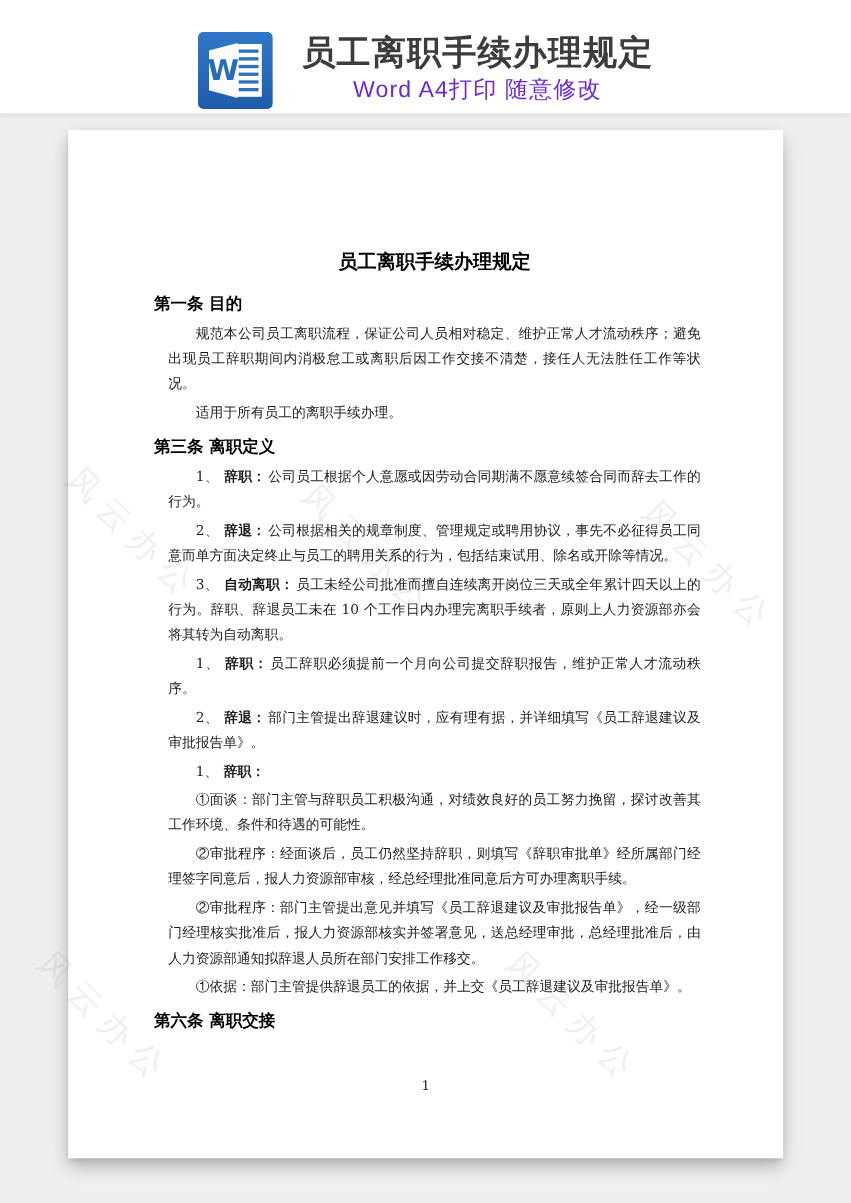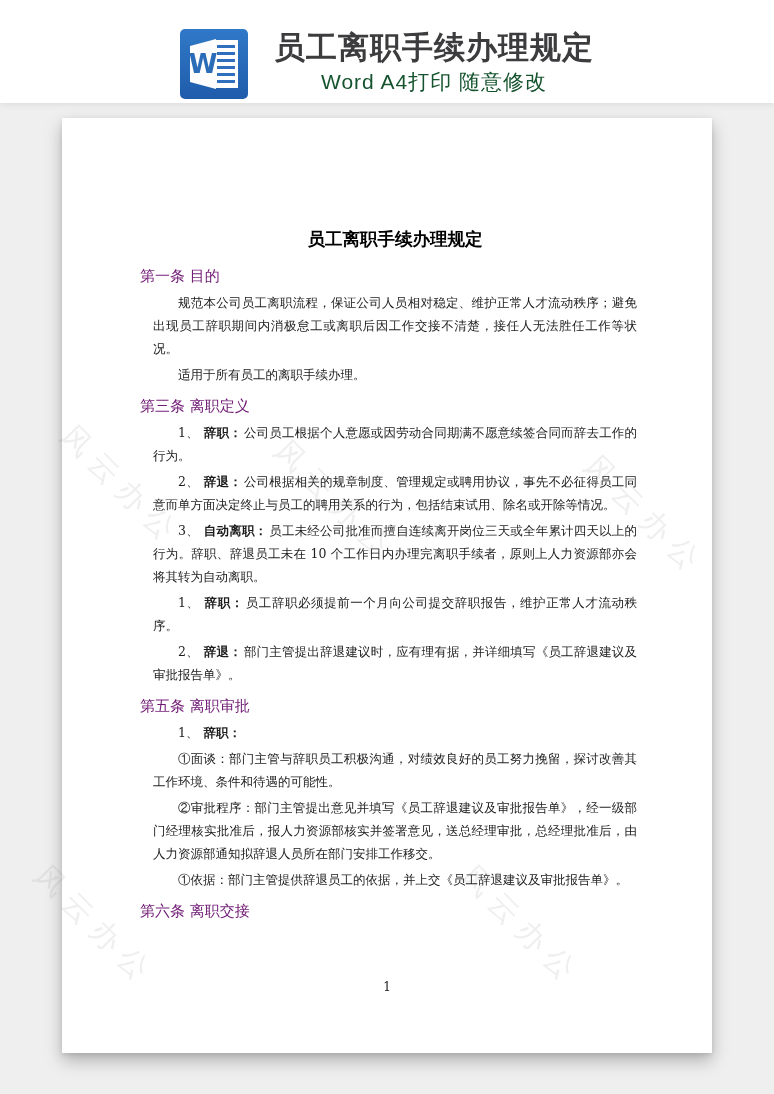--- a/index.html
+++ b/index.html
@@ -19,41 +19,41 @@
     z-index:3;
   }
   .header-inner{display:flex;gap:26px;margin-top:29px;}
   .word-logo{width:68px;height:70px;flex:0 0 auto;}
   .header-text{display:flex;flex-direction:column;align-items:center;}
   .site-title{
     font-size:31px;font-weight:bold;color:#3c3c3e;line-height:37px;
     letter-spacing:1px;white-space:nowrap;
   }
   .site-subtitle{
-    font-size:21px;color:#14532d;line-height:26px;margin-top:3px;
+    font-size:21px;color:#6d28d9;line-height:26px;margin-top:3px;
     letter-spacing:1px;white-space:nowrap;
   }
   
   .a4-page{
     position:absolute;left:62px;top:118px;width:650px;height:935px;
     background:#ffffff;
     box-shadow:0 8px 16px rgba(0,0,0,0.25), 0 2px 5px rgba(0,0,0,0.10);
     box-sizing:border-box;
     padding:108px 62px 0 78px;
     font-family:"DejaVu Serif","Liberation Serif",serif;
     color:#1c1c1c;
     z-index:1;
   }
   .doc-content{position:relative;z-index:2;}
   .doc-title{
     font-size:17.5px;font-weight:bold;text-align:center;color:#000;
     line-height:26px;margin:0 0 12px 0;
   }
   .doc-heading{
-    font-size:15px;font-weight:normal;color:#701a75;
+    font-size:15px;font-weight:bold;color:#000000;
     line-height:24px;margin:8px 0 2px 0;
   }
   .doc-para{
     font-size:12.5px;line-height:23px;margin:3px 13px;
     text-indent:2em;text-align:justify;
   }
   .item-num{margin-right:5px;}
   .item-label{font-weight:bold;margin-right:2px;}
   .page-number{
     position:absolute;left:0;top:862px;width:650px;
@@ -122,23 +122,23 @@
     <p class="doc-para">适用于所有员工的离职手续办理。</p>
 
     <h2 class="doc-heading">第三条 离职定义</h2>
     <p class="doc-para"><span class="item-num">1、</span><span class="item-label">辞职：</span><span>公司员工根据个人意愿或因劳动合同期满不愿意续签合同而辞去工作的行为。</span></p>
     <p class="doc-para"><span class="item-num">2、</span><span class="item-label">辞退：</span><span>公司根据相关的规章制度、管理规定或聘用协议，事先不必征得员工同意而单方面决定终止与员工的聘用关系的行为，包括结束试用、除名或开除等情况。</span></p>
     <p class="doc-para"><span class="item-num">3、</span><span class="item-label">自动离职：</span><span>员工未经公司批准而擅自连续离开岗位三天或全年累计四天以上的行为。辞职、辞退员工未在 10 个工作日内办理完离职手续者，原则上人力资源部亦会将其转为自动离职。</span></p>
 
     <p class="doc-para"><span class="item-num">1、</span><span class="item-label">辞职：</span><span>员工辞职必须提前一个月向公司提交辞职报告，维护正常人才流动秩序。</span></p>
     <p class="doc-para"><span class="item-num">2、</span><span class="item-label">辞退：</span><span>部门主管提出辞退建议时，应有理有据，并详细填写《员工辞退建议及审批报告单》。</span></p>
 
-    <h2 class="doc-heading">第五条 离职审批</h2>
     <p class="doc-para"><span class="item-num">1、</span><span class="item-label">辞职：</span><span></span></p>
     <p class="doc-para">①面谈：部门主管与辞职员工积极沟通，对绩效良好的员工努力挽留，探讨改善其工作环境、条件和待遇的可能性。</p>
+    <p class="doc-para">②审批程序：经面谈后，员工仍然坚持辞职，则填写《辞职审批单》经所属部门经理签字同意后，报人力资源部审核，经总经理批准同意后方可办理离职手续。</p>
     <p class="doc-para">②审批程序：部门主管提出意见并填写《员工辞退建议及审批报告单》，经一级部门经理核实批准后，报人力资源部核实并签署意见，送总经理审批，总经理批准后，由人力资源部通知拟辞退人员所在部门安排工作移交。</p>
     <p class="doc-para">①依据：部门主管提供辞退员工的依据，并上交《员工辞退建议及审批报告单》。</p>
 
     <h2 class="doc-heading">第六条 离职交接</h2>
   </div>
 
   <div class="page-number">1</div>
 </main>
 
 </body></html>

